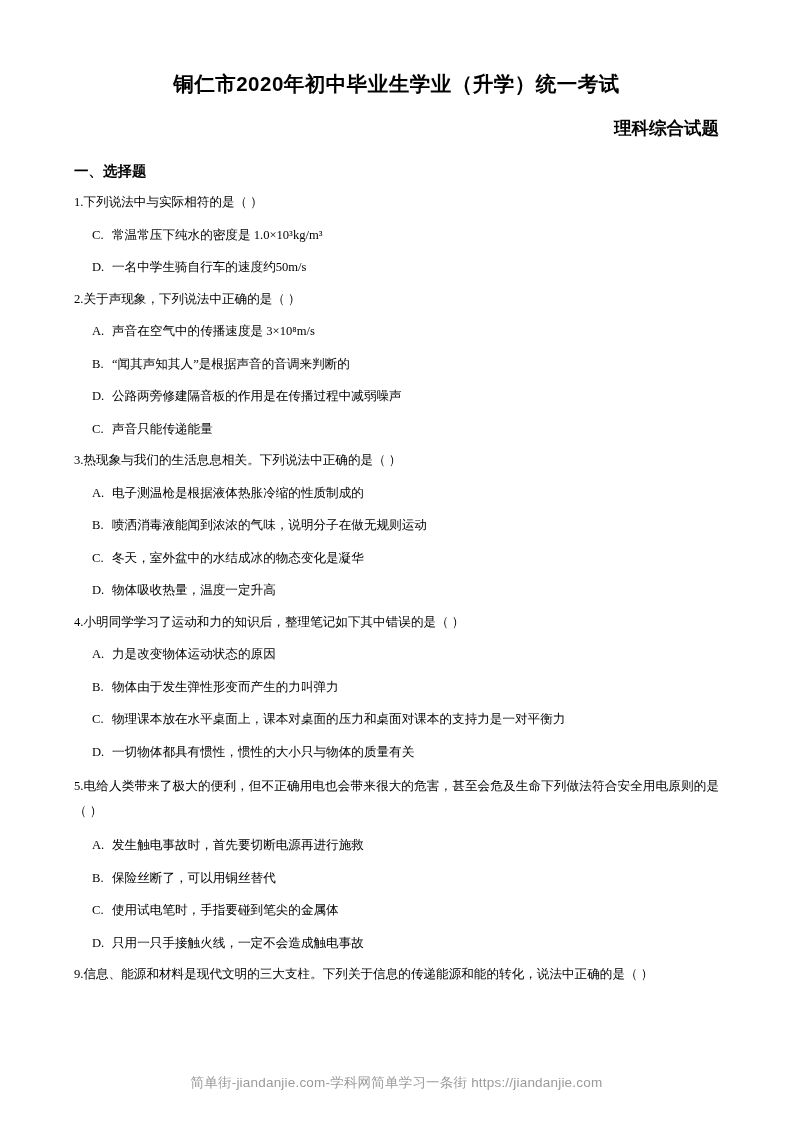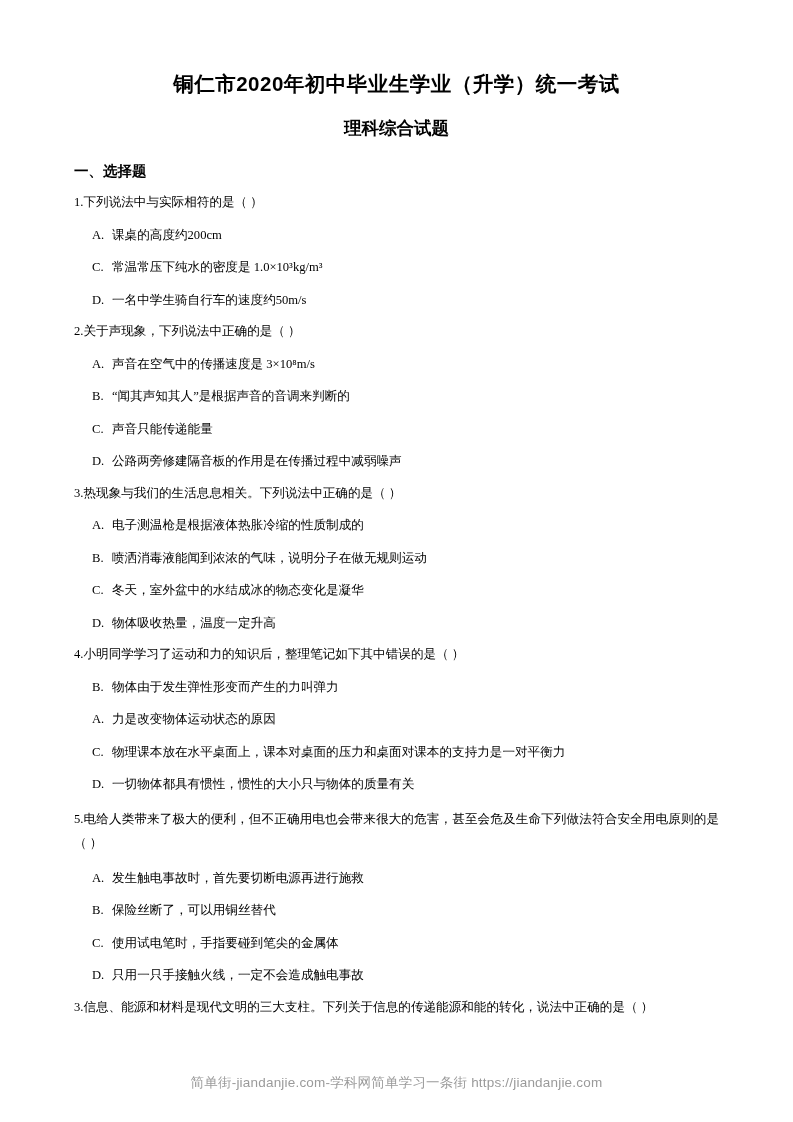--- a/index.html
+++ b/index.html
@@ -25,21 +25,21 @@
   .title-main {
     text-align: center;
     font-size: 20.5px;
     font-weight: bold;
     letter-spacing: 0.5px;
     margin-top: 14px;
     margin-bottom: 0;
     font-family: "Liberation Sans", "DejaVu Sans", sans-serif;
   }
   .title-sub {
-    text-align: center;
+    text-align: right;
     font-size: 17.5px;
     font-weight: bold;
     margin-top: 18px;
     margin-bottom: 0;
     font-family: "Liberation Sans", "DejaVu Sans", sans-serif;
   }
   .section-head {
     font-size: 14.5px;
     font-weight: bold;
     margin-top: 22px;
@@ -83,44 +83,43 @@
 <body>
 
 <div class="page">
 
   <h1 class="title-main">铜仁市2020年初中毕业生学业（升学）统一考试</h1>
   <h2 class="title-sub">理科综合试题</h2>
 
   <div class="section-head">一、选择题</div>
 
   <p class="q-stem">1.下列说法中与实际相符的是（      ）</p>
-  <p class="opt"><span class="lbl">A.</span><span>课桌的高度约200cm</span></p>
   <p class="opt"><span class="lbl">C.</span><span>常温常压下纯水的密度是 1.0×10³kg/m³</span></p>
   <p class="opt"><span class="lbl">D.</span><span>一名中学生骑自行车的速度约50m/s</span></p>
 
   <p class="q-stem">2.关于声现象，下列说法中正确的是（      ）</p>
   <p class="opt"><span class="lbl">A.</span><span>声音在空气中的传播速度是 3×10⁸m/s</span></p>
   <p class="opt"><span class="lbl">B.</span><span>“闻其声知其人”是根据声音的音调来判断的</span></p>
+  <p class="opt"><span class="lbl">D.</span><span>公路两旁修建隔音板的作用是在传播过程中减弱噪声</span></p>
   <p class="opt"><span class="lbl">C.</span><span>声音只能传递能量</span></p>
-  <p class="opt"><span class="lbl">D.</span><span>公路两旁修建隔音板的作用是在传播过程中减弱噪声</span></p>
 
   <p class="q-stem">3.热现象与我们的生活息息相关。下列说法中正确的是（      ）</p>
   <p class="opt"><span class="lbl">A.</span><span>电子测温枪是根据液体热胀冷缩的性质制成的</span></p>
   <p class="opt"><span class="lbl">B.</span><span>喷洒消毒液能闻到浓浓的气味，说明分子在做无规则运动</span></p>
   <p class="opt"><span class="lbl">C.</span><span>冬天，室外盆中的水结成冰的物态变化是凝华</span></p>
   <p class="opt"><span class="lbl">D.</span><span>物体吸收热量，温度一定升高</span></p>
 
   <p class="q-stem">4.小明同学学习了运动和力的知识后，整理笔记如下其中错误的是（      ）</p>
+  <p class="opt"><span class="lbl">A.</span><span>力是改变物体运动状态的原因</span></p>
   <p class="opt"><span class="lbl">B.</span><span>物体由于发生弹性形变而产生的力叫弹力</span></p>
-  <p class="opt"><span class="lbl">A.</span><span>力是改变物体运动状态的原因</span></p>
   <p class="opt"><span class="lbl">C.</span><span>物理课本放在水平桌面上，课本对桌面的压力和桌面对课本的支持力是一对平衡力</span></p>
   <p class="opt"><span class="lbl">D.</span><span>一切物体都具有惯性，惯性的大小只与物体的质量有关</span></p>
 
   <p class="q-stem two-line">5.电给人类带来了极大的便利，但不正确用电也会带来很大的危害，甚至会危及生命下列做法符合安全用电原则的是（   ）</p>
   <p class="opt"><span class="lbl">A.</span><span>发生触电事故时，首先要切断电源再进行施救</span></p>
   <p class="opt"><span class="lbl">B.</span><span>保险丝断了，可以用铜丝替代</span></p>
   <p class="opt"><span class="lbl">C.</span><span>使用试电笔时，手指要碰到笔尖的金属体</span></p>
   <p class="opt"><span class="lbl">D.</span><span>只用一只手接触火线，一定不会造成触电事故</span></p>
 
-  <p class="q-stem">3.信息、能源和材料是现代文明的三大支柱。下列关于信息的传递能源和能的转化，说法中正确的是（      ）</p>
+  <p class="q-stem">9.信息、能源和材料是现代文明的三大支柱。下列关于信息的传递能源和能的转化，说法中正确的是（      ）</p>
 
   <div class="footer">简单街-jiandanjie.com-学科网简单学习一条街 https://jiandanjie.com</div>
 </div>
 
 </body></html>

